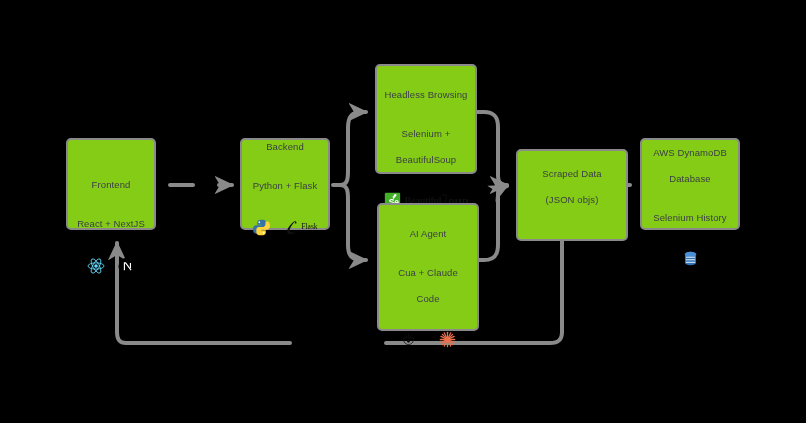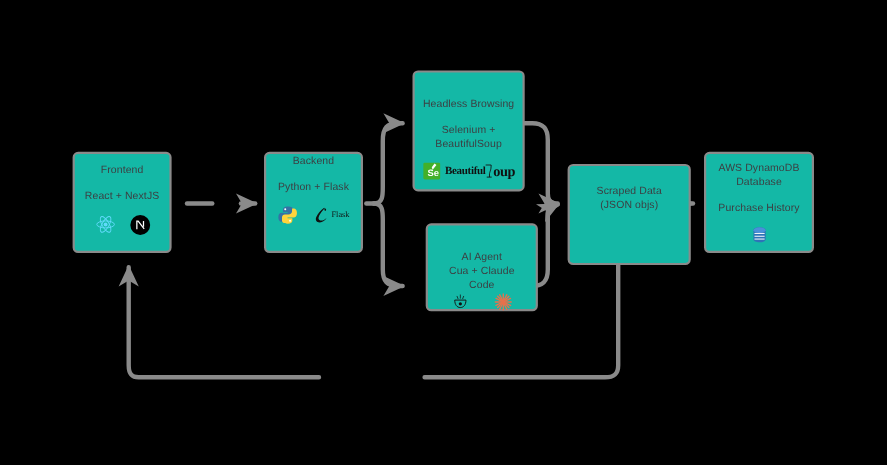--- a/index.html
+++ b/index.html
@@ -17,28 +17,29 @@
   }
   #connectors {
     position: absolute;
     left: 0;
     top: 0;
     width: 806px;
     height: 423px;
   }
   .node {
     position: absolute;
-    background: #14b8a6;
+    background: #84cc16;
     border: 2px solid #8a8a8a;
     border-radius: 5px;
     box-sizing: border-box;
     display: flex;
     flex-direction: column;
     align-items: center;
     z-index: 3;
+    gap: 13px;
   }
   .node-title {
     color: #3c4043;
     font-size: 9.5px;
     line-height: 13px;
     text-align: center;
     letter-spacing: 0.1px;
   }
   .node-sub {
     color: #3c4043;
@@ -51,24 +52,24 @@
     display: flex;
     align-items: center;
     justify-content: center;
     gap: 12px;
   }
   .logo {
     display: block;
   }
 
   
-  #node-frontend   { left: 66px;  top: 138px; width: 90px;  height: 92px; padding-top: 8px; }
+  #node-frontend   { left: 66px;  top: 138px; width: 90px;  height: 92px; padding-top: 38px; }
   #node-backend    { left: 240px; top: 138px; width: 90px;  height: 92px; }
   #node-headless   { left: 375px; top: 64px;  width: 102px; height: 110px; padding-top: 22px; }
-  #node-aiagent    { left: 387px; top: 203px; width: 102px; height: 80px; padding-top: 22px; }
+  #node-aiagent    { left: 377px; top: 203px; width: 102px; height: 128px; padding-top: 22px; }
   #node-scraped    { left: 516px; top: 138px; width: 112px;  height: 92px; padding-top: 16px; margin-top: 11px; }
   #node-dynamodb   { left: 640px; top: 138px; width: 100px; height: 92px; padding-top: 6px; }
 
   .gap-sm { height: 9px; }
   .gap-md { height: 11px; }
 </style>
 </head>
 <body>
 
 <div id="canvas">
@@ -223,21 +224,21 @@
 
   <div class="node" id="node-scraped">
     <div class="node-title">Scraped Data</div>
     <div class="node-sub">(JSON objs)</div>
   </div>
 
   <div class="node" id="node-dynamodb">
     <div class="node-title">AWS DynamoDB</div>
     <div class="node-title">Database</div>
     <div class="gap-md"></div>
-    <div class="node-sub">Purchase History</div>
+    <div class="node-sub">Selenium History</div>
     <div class="gap-sm"></div>
     <div class="logo-row">
       <svg class="logo" width="17" height="17" viewBox="0 0 40 40" xmlns="http://www.w3.org/2000/svg">
         <path d="M7 10 C7 6.7 12.8 4 20 4 C27.2 4 33 6.7 33 10 L33 30
                  C33 33.3 27.2 36 20 36 C12.8 36 7 33.3 7 30 Z" fill="#2E73B8"></path>
         <ellipse cx="20" cy="10" rx="13" ry="6" fill="#4A90D9"></ellipse>
         <g stroke="#ffffff" stroke-width="2.1" stroke-linecap="round">
           <path d="M10 17 L30 17"></path>
           <path d="M10 23 L30 23"></path>
           <path d="M10 29 L30 29"></path>

